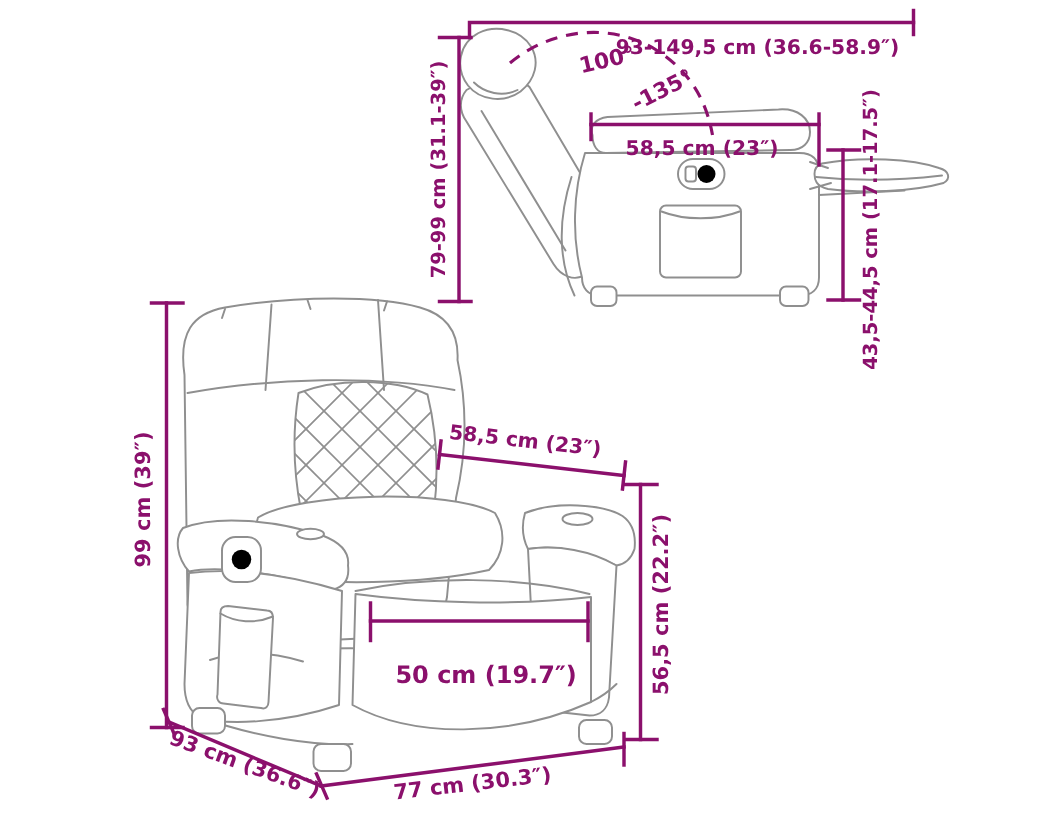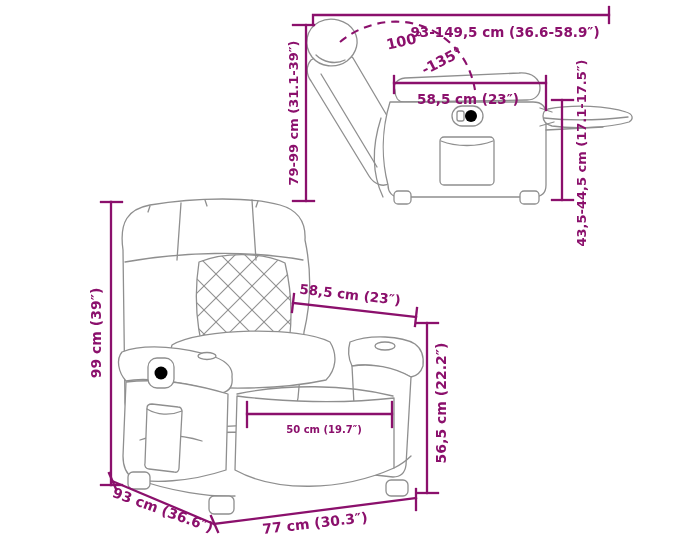--- a/index.html
+++ b/index.html
@@ -234,17 +234,17 @@
   <div class="dim-label" style="left:442px;top:61px;font-size:14.5px;transform:translate(-50%,-50%) rotate(-27deg)">-135°</div>
 
   <div class="dim-label" style="left:96px;top:333px;font-size:14px;transform:translate(-50%,-50%) rotate(-90deg)">99 cm (39″)</div>
 
   <div class="dim-label" style="left:163px;top:510px;font-size:14px;transform:translate(-50%,-50%) rotate(20deg)">93 cm (36.6″)</div>
 
   <div class="dim-label" style="left:315px;top:523px;font-size:14px;transform:translate(-50%,-50%) rotate(-6.5deg)">77 cm (30.3″)</div>
 
   <div class="dim-label" style="left:350px;top:295px;font-size:13.5px;transform:translate(-50%,-50%) rotate(6.5deg)">58,5 cm (23″)</div>
 
-  <div class="dim-label" style="left:324px;top:430px;font-size:10px">50 cm (19.7″)</div>
+  <div class="dim-label" style="left:324px;top:450px;font-size:16px">50 cm (19.7″)</div>
 
   <div class="dim-label" style="left:441px;top:403px;font-size:14px;transform:translate(-50%,-50%) rotate(-90deg)">56,5 cm (22.2″)</div>
 
 </div>
 
 </body></html>

